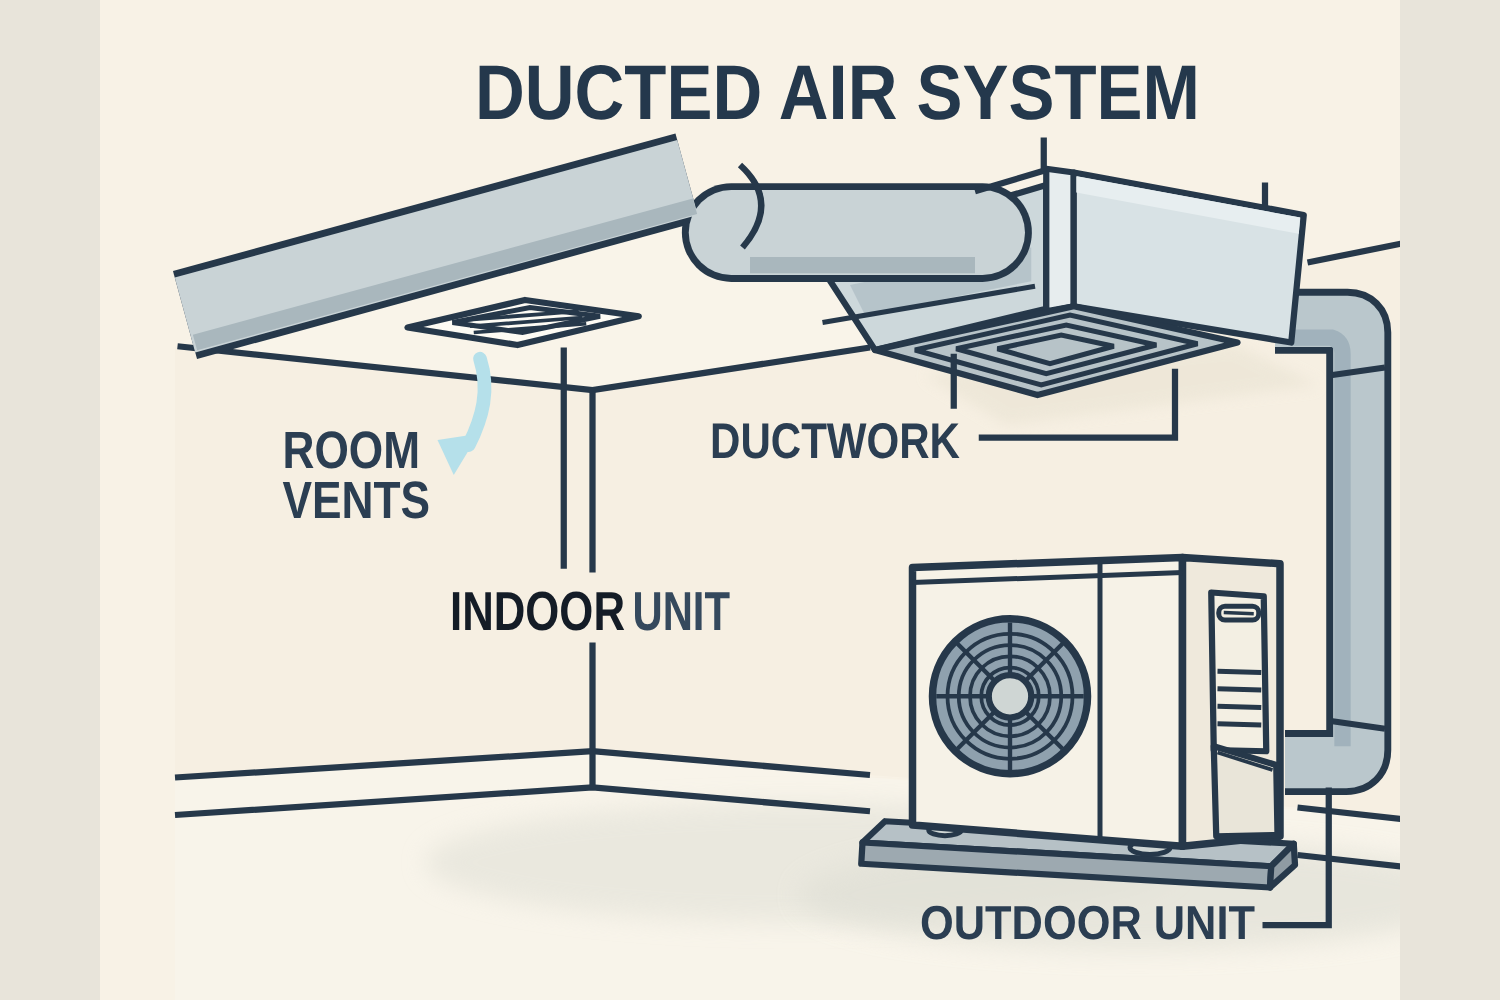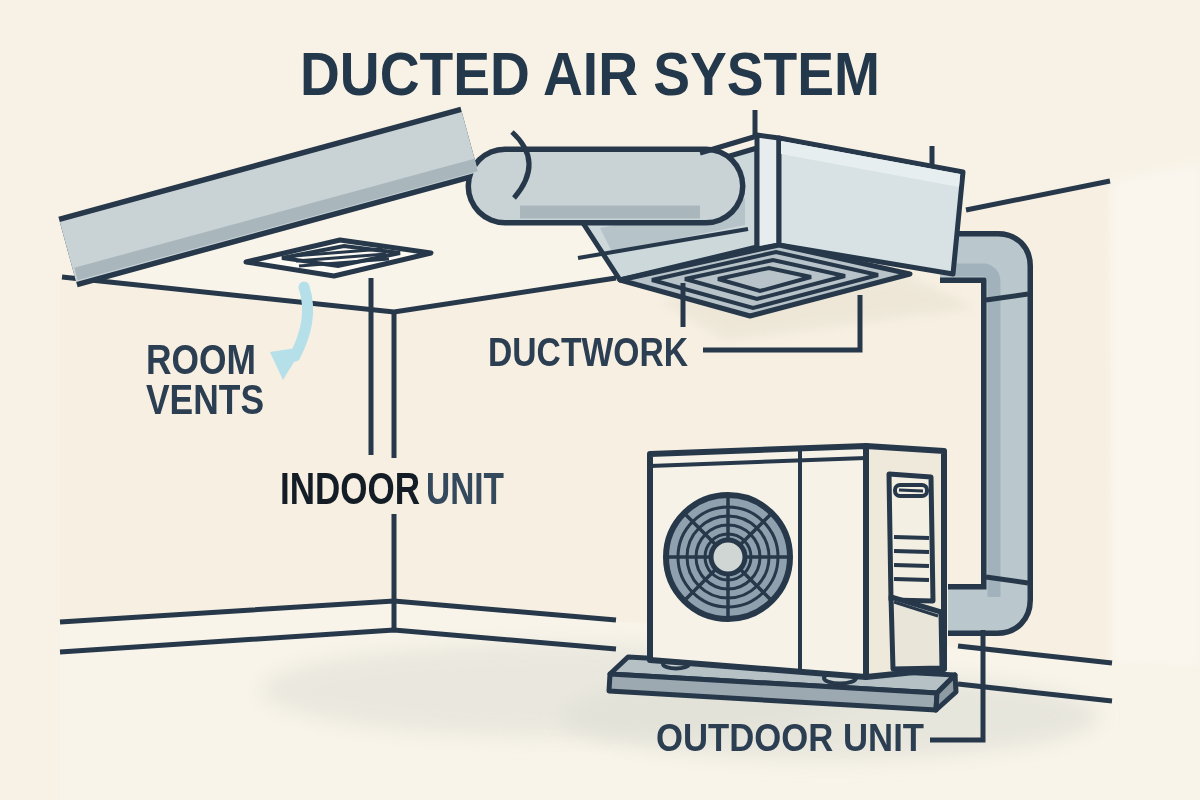--- a/index.html
+++ b/index.html
@@ -1,18 +1,18 @@
 <!DOCTYPE html>
 <html style="--background: #f8f2e6; --ceiling: #f9f4e9; --wall: #f6efe2; --far_wall: #faf6ee; --floor: #f8f4ea; --line: #26384a; --title_text: #24384c; --label_text: #2b3e52; --indoor_dark_text: #141c26; --indoor_blue_text: #35495d; --duct: #c9d3d6; --duct_shade: #a9b7bd; --duct_cast_shadow: #b0bfc5; --unit_left: #cdd8db; --unit_front_strip: #e7edee; --unit_right: #d8e2e5; --unit_highlight: #e7eef0; --grille: #b7c3c8; --vent_fill: #fdfbf4; --arrow: #b5e0ea; --pipe: #bac7cc; --pipe_shade: #9fb1ba; --outdoor_front: #f6f2e7; --outdoor_side: #efe9dc; --fan_bg: #8fa1ae; --fan_hub: #cfd6d4; --panel: #f3efe3; --wedge: #e9e5d9; --base_top: #b6c1c6; --base_front: #9da9b0; --base_end: #8f9ba3; --floor_shadow: #dfdfd5; --wall_shadow: #eae4d4;"><head>
 <meta charset="utf-8">
 <style>
   html,body{margin:0;padding:0;background:#e8e4da;}
   .canvas{
     position:relative;
-    width:1200px;height:800px;
+    width:1040px;height:800px;
     margin:0 auto;
     background:var(--background,#f8f2e6);
     overflow:hidden;
     font-family:"Liberation Sans", sans-serif;
   }
   svg{display:block;width:1200px;height:800px;}
   .ln{stroke:var(--line);fill:none;}
   text{font-family:"Liberation Sans", sans-serif;font-weight:700;}
 </style>
 </head>

